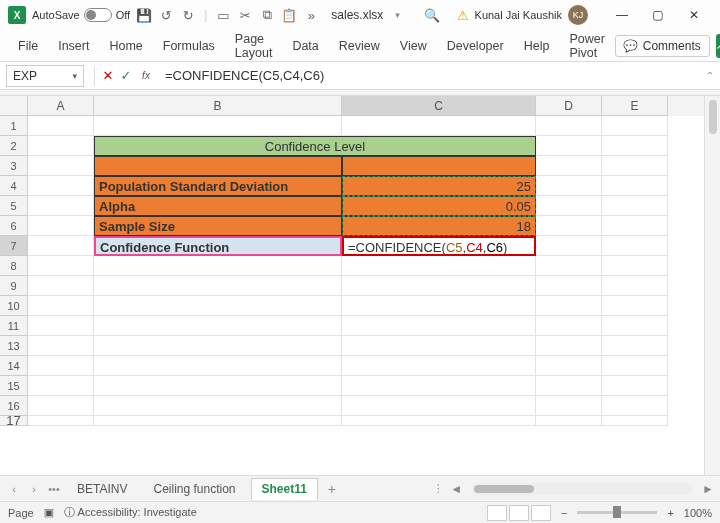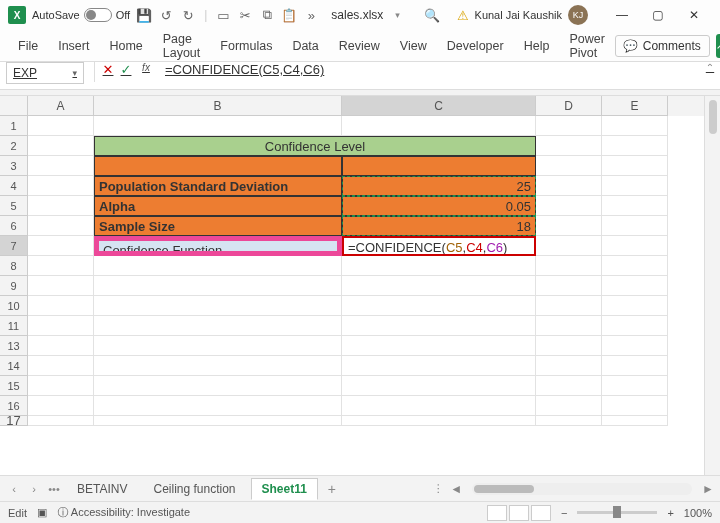--- a/index.html
+++ b/index.html
@@ -23,21 +23,21 @@
 .win-btn { width: 36px; height: 28px; display: flex; align-items: center; justify-content: center; font-size: 12px; color: #333; }
 
 
 .ribbon { height: 32px; background: #fdfdfd; border-bottom: 1px solid #ddd; display: flex; align-items: center; padding: 0 8px; gap: 0; }
 .ribbon .tab { padding: 6px 10px; font-size: 12.5px; color: #444; cursor: pointer; }
 .ribbon .spacer { flex: 1; }
 .comments-btn { border: 1px solid #ccc; padding: 3px 8px; border-radius: 3px; font-size: 12px; display: flex; align-items: center; gap: 4px; }
 .share-btn { width: 24px; height: 24px; background: #1f8f4e; border-radius: 3px; margin-left: 6px; display: flex; align-items: center; justify-content: center; color: #fff; font-size: 11px; }
 
 
-.formula-row { height: 28px; background: #fff; border-bottom: 1px solid #ddd; display: flex; align-items: flex-start; text-decoration: underline; }
+.formula-row { height: 28px; background: #fff; border-bottom: 1px solid #ddd; display: flex; align-items: center; }
 .namebox { width: 78px; height: 22px; border: 1px solid #ccc; margin: 0 6px; padding: 0 6px; font-size: 12px; display: flex; align-items: center; justify-content: space-between; background: #fff; }
 .namebox .dd { color: #666; font-size: 9px; }
 .fb-sep { width: 1px; height: 20px; background: #ddd; margin: 0 4px; }
 .fb-btn { width: 18px; text-align: center; color: #666; font-size: 13px; }
 .fb-btn.cancel { color: #c00; }
 .fb-btn.confirm { color: #1f8f4e; }
 .fb-fx { font-style: italic; font-size: 10px; color: #555; width: 22px; text-align: center; }
 .formula-input { flex: 1; padding: 0 8px; font-size: 13px; background: #fff; }
 .fb-expand { width: 20px; text-align: center; color: #888; font-size: 10px; }
 
@@ -55,25 +55,25 @@
 .grid-body { display: flex; flex-direction: column; }
 .row { display: flex; height: 20px; }
 .row-h { width: 28px; border-right: 1px solid #ccc; border-bottom: 1px solid #ccc; background: #f3f3f3; text-align: center; font-size: 11px; color: #555; line-height: 20px; }
 .row-h.active { background: #d4d4d4; }
 .cell { border-right: 1px solid #e2e2e2; border-bottom: 1px solid #e2e2e2; padding: 0 4px; font-size: 13px; line-height: 20px; overflow: hidden; white-space: nowrap; }
 
 
 .hdr-green { background: #a9d08e; font-weight: normal; text-align: center; border: 1px solid #333; }
 .hdr-orange { background: #ed7d31; font-weight: bold; border: 1px solid #333; }
 .hdr-orange.val { font-weight: normal; text-align: right; }
-.row-sel { background: #d6e4f2; border: 5px solid #ec4899; font-weight: normal; }
+.row-sel { background: #d6e4f2; border: 2px solid #ec4899; font-weight: bold; }
 .editing { position: relative; background: #fff; border: 2px solid #c00; font-weight: normal; }
 .editing .ref-c5 { color: #a16207; }
 .editing .ref-c4 { color: #c00; }
-.editing .ref-c6 { color: #a21caf; }
+.editing .ref-c6 { color: #000000; }
 .moving-border { outline: 1.5px dashed #1f8f4e; outline-offset: -1px; }
 
 
 .vscroll { width: 16px; background: #f3f3f3; border-left: 1px solid #ddd; display: flex; flex-direction: column; align-items: center; }
 .vscroll .thumb { width: 8px; height: 34px; background: #ccc; border-radius: 4px; margin-top: 4px; }
 
 
 .sheet-bar { height: 26px; background: #f3f3f3; border-top: 1px solid #ddd; display: flex; align-items: center; padding: 0 6px; gap: 4px; }
 .sheet-nav { width: 16px; text-align: center; color: #888; font-size: 11px; }
 .sheet-tab { padding: 3px 10px; font-size: 12px; color: #555; border: 1px solid transparent; }
@@ -123,22 +123,22 @@
     <div class="win-btn">—</div>
     <div class="win-btn">▢</div>
     <div class="win-btn">✕</div>
   </div>
 </div>
 
 <div class="ribbon">
   <div class="tab">File</div>
   <div class="tab">Insert</div>
   <div class="tab">Home</div>
+  <div class="tab">Formulas</div>
   <div class="tab">Page Layout</div>
-  <div class="tab">Formulas</div>
   <div class="tab">Data</div>
   <div class="tab">Review</div>
   <div class="tab">View</div>
   <div class="tab">Developer</div>
   <div class="tab">Help</div>
   <div class="tab">Power Pivot</div>
   <div class="spacer"></div>
   <div class="comments-btn">
     <span>💬</span>
     <span>Comments</span>
@@ -316,21 +316,21 @@
   <div class="spacer"></div>
   <div class="sheet-nav">⋮</div>
   <div style="color:#888">◄</div>
   <div class="hscroll">
       <div class="thumb"></div>
     </div>
   <div style="color:#888">►</div>
 </div>
 
 <div class="status-bar">
-  <span>Edit</span>
+  <span>Page</span>
   <span>▣</span>
   <span>
     <span>ⓘ</span>
     <span>Accessibility: Investigate</span>
   </span>
   <div class="spacer"></div>
   <div class="view-btns">
     <div class="view-btn"></div>
     <div class="view-btn"></div>
     <div class="view-btn"></div>

